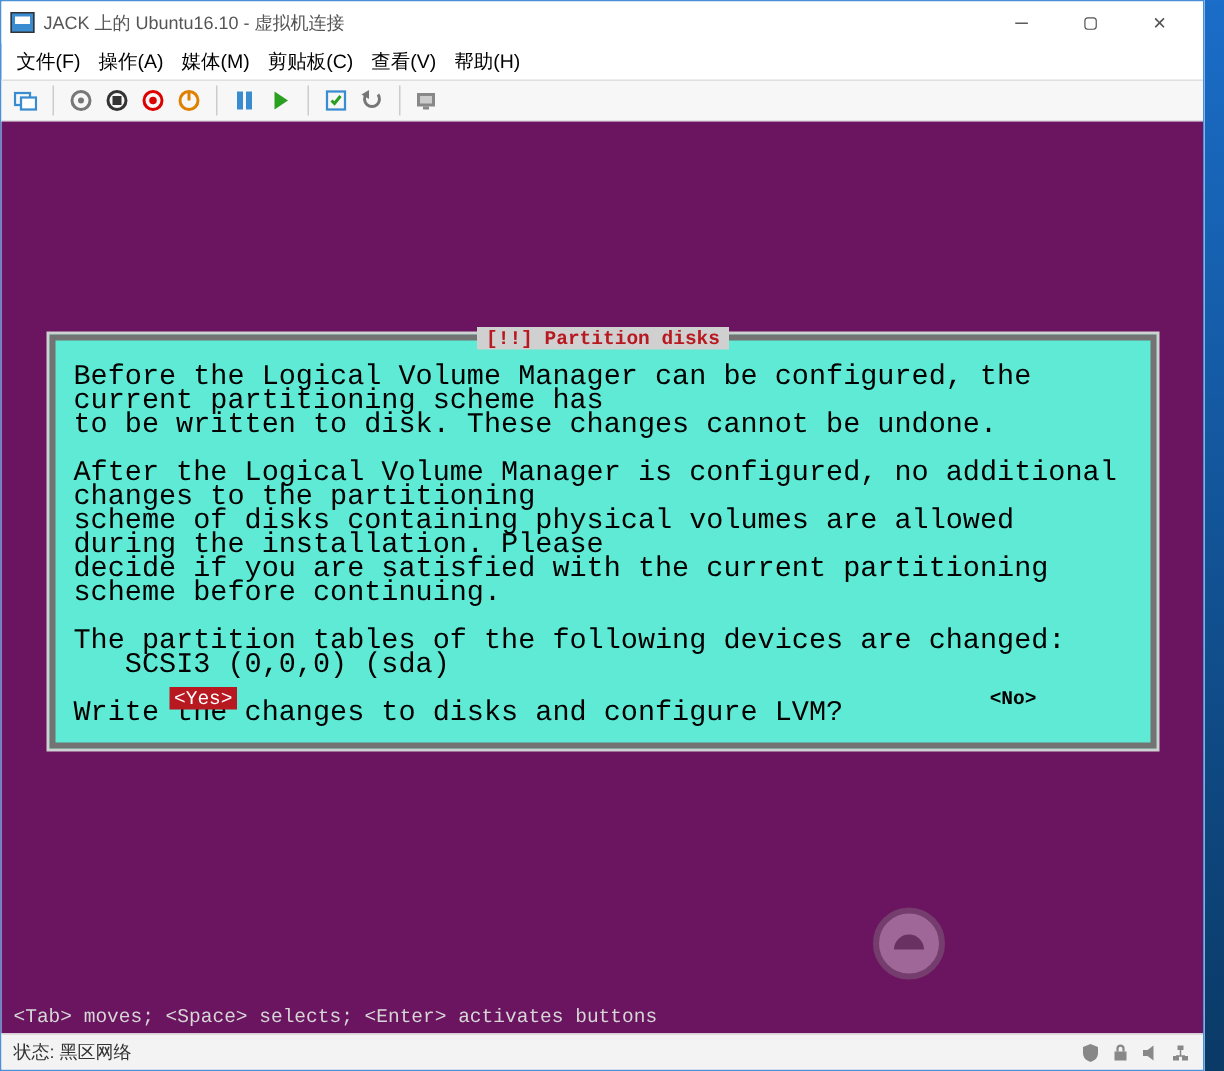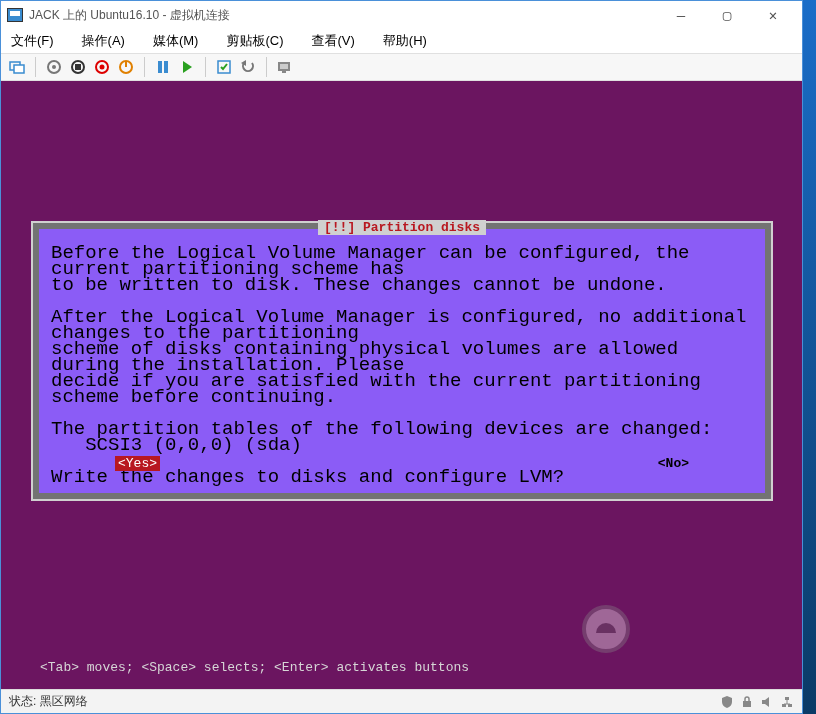--- a/index.html
+++ b/index.html
@@ -55,21 +55,21 @@
 .win-btn {
   width:46px; height:28px;
   display:flex; align-items:center; justify-content:center;
   color:#555; font-size:14px; font-family: monospace;
 }
 .menubar {
   height:24px;
   display:flex;
   align-items:center;
   padding:0 10px;
-  gap:28px;
+  gap:12px;
   color:#000;
   font-size:13px;
 }
 .menu-item { white-space:nowrap; }
 .toolbar {
   height:28px;
   background:#f7f7f7;
   border-top:1px solid #e0e0e0;
   border-bottom:1px solid #e0e0e0;
   display:flex;
@@ -103,22 +103,22 @@
   left:30px;
   top:140px;
   width:742px;
   height:280px;
   background:#d0d0d0;
   padding:2px;
 }
 .dialog-inner {
   width:100%;
   height:100%;
-  background:#8b5cf6;
-  border:6px solid #737373;
+  background:#5eead4;
+  border:4px solid #737373;
   position:relative;
   padding:16px 12px 12px 12px;
   color:#000;
 }
 .dialog-title-wrap {
   position:absolute;
   top:-9px;
   left:0; right:0;
   text-align:center;
 }
@@ -146,24 +146,23 @@
 }
 .choice-yes {
   background:#b81820;
   color:#fff;
   padding:0 3px;
 }
 .choice-no { color:#000;font-weight:bold; }
 .footer-hint {
   position:absolute;
   left:8px;
-  bottom:14px;
+  bottom:4px;
   color:#d6d6d6;
   font-size:13px;
-  margin-left:31px;
 }
 .statusbar {
   height:24px;
   background:#f3f3f3;
   border-top:1px solid #ddd;
   display:flex;
   align-items:center;
   padding:0 8px;
   font-size:12px;
   color:#333;

